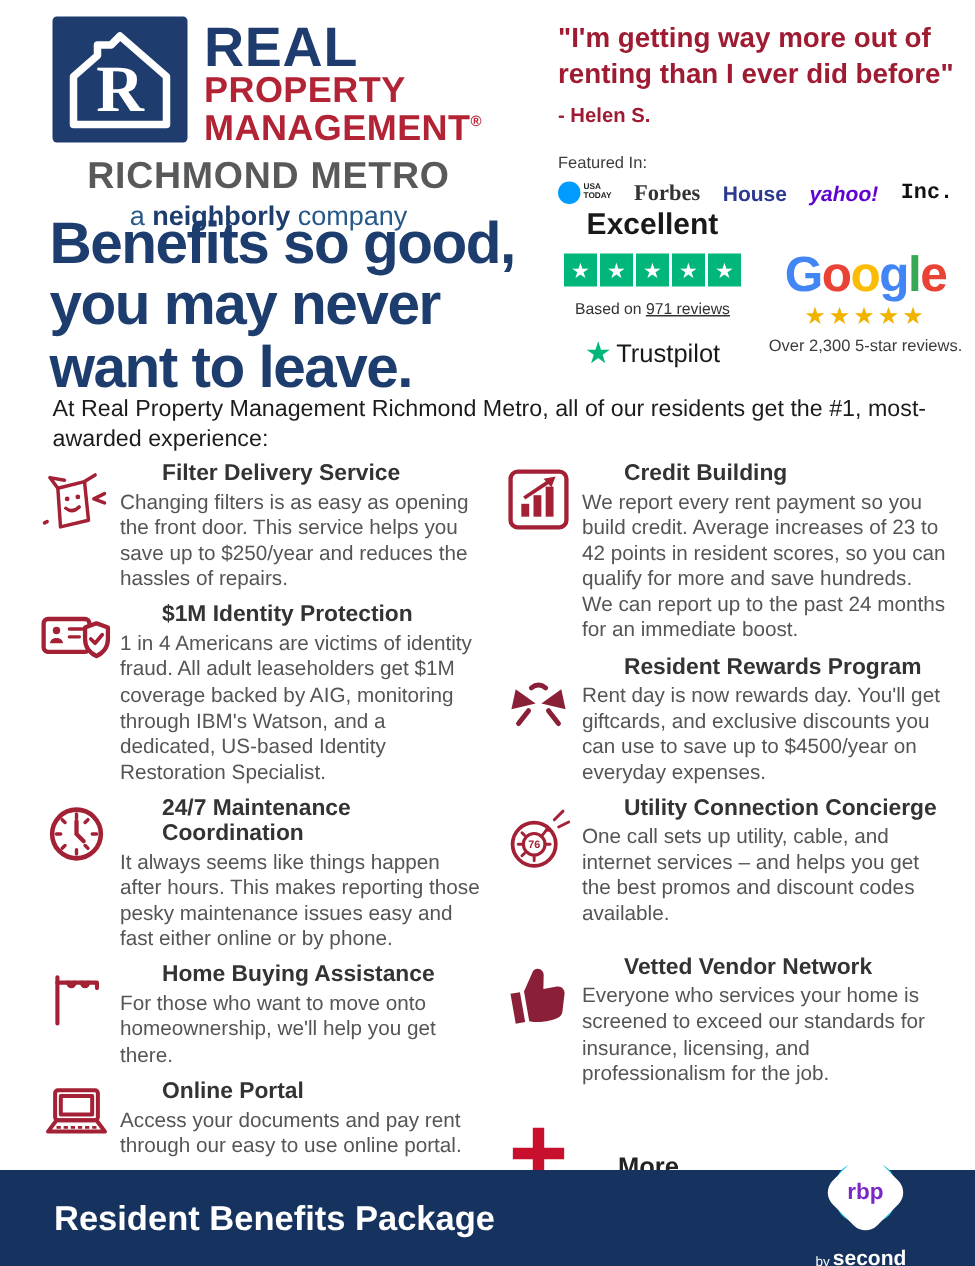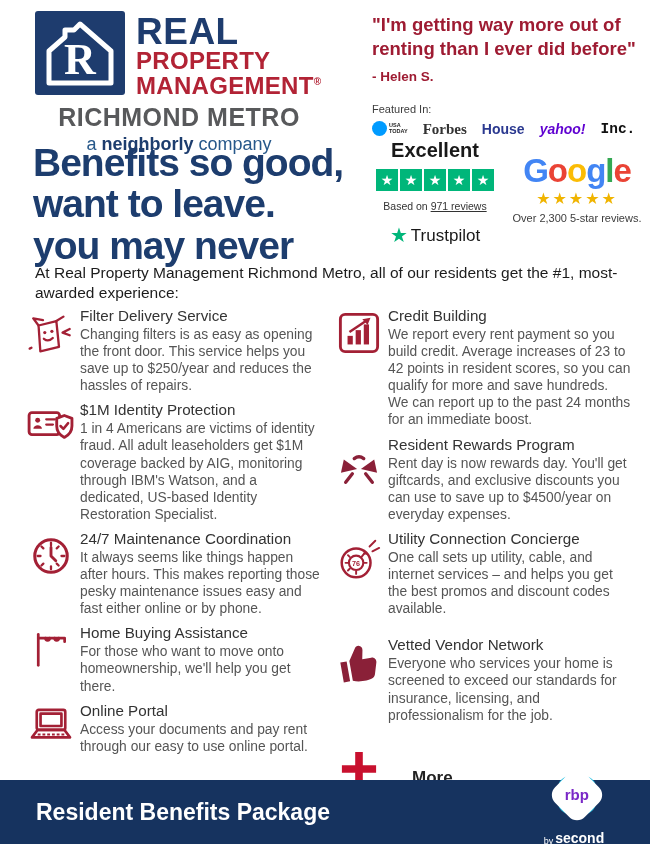--- a/index.html
+++ b/index.html
@@ -27,21 +27,21 @@
   .featured-row { display:flex; align-items:flex-start; gap:15px; margin-top:6px; }
   .usatoday { display:flex; align-items:center; gap:2px; }
   .usatoday-circle { width:15px; height:15px; border-radius:50%; background:#009bff; }
   .usatoday-text { font-size:5.5px; font-weight:bold; color:#222; line-height:1.1; }
   .logo-forbes { font-family:"Liberation Serif", serif; font-weight:bold; font-size:15px; color:#333; }
   .logo-house { font-weight:bold; font-size:14px; color:#2b3990; }
   .logo-yahoo { font-weight:bold; font-style:italic; font-size:14px; color:#5f01d1; }
   .logo-inc { font-family:Liberation Mono, monospace; font-weight:bold; font-size:14.5px; color:#111; }
 
   
-  .ratings { position:absolute; left:366px; top:139px; width:284px; display:flex; }
+  .ratings { position:absolute; left:366px; top:139px; width:284px; display:flex;align-items:center; }
   .tp-col { width:138px; text-align:center; }
   .tp-excellent { font-size:20px; font-weight:bold; color:#191919; }
   .tp-stars { display:flex; gap:2px; justify-content:center; margin-top:7px; }
   .tp-star-box { width:22px; height:22px; background:#00b67a; color:#fff; font-size:14px; line-height:22px; text-align:center; }
   .tp-basedon { font-size:10.5px; color:#333; margin-top:9px; }
   .tp-basedon .lnk { text-decoration:underline; }
   .tp-logo { margin-top:11px; font-size:17px; font-weight:normal; color:#191919; }
   .tp-logo .tp-star { color:#00b67a; font-size:20px; vertical-align:-1px; margin-right:3px; }
   .g-col { width:146px; text-align:center; margin-top:15px; }
   .g-word { font-size:33px; font-weight:bold; letter-spacing:-1px; line-height:1; }
@@ -53,21 +53,21 @@
   .headline { position:absolute; left:33px; top:142px; color:#1d3d6e; font-weight:bold; font-size:39px; line-height:1.06; letter-spacing:-1px; }
   .headline div { white-space:nowrap; }
   .intro { position:absolute; left:35px; top:263px; width:620px; font-size:15.5px; color:#1c1c1c; line-height:1.28; }
 
   
   .benefits { position:absolute; left:22px; top:307px; width:616px; display:flex; }
   .b-col { width:308px; display:flex; flex-direction:column; }
   .benefit { display:flex; margin-bottom:7px; }
   .b-icon { flex:0 0 58px; display:flex; justify-content:center; align-items:flex-start; padding-top:5px; }
   .b-text { flex:1; padding-right:6px; }
-  .b-title { font-size:15.2px; font-weight:normal; color:#333; margin-bottom:2px; }
+  .b-title { font-size:15.2px; font-weight:bold; color:#333; margin-bottom:2px;margin-left:28px; }
   .b-body { font-size:13.8px; color:#555; line-height:1.24; }
   .benefit-more { display:flex; align-items:flex-end; margin-top:14px; }
   .more-label { font-size:17px; font-weight:bold; color:#222; margin-left:24px; }
 
   
   .footer { position:absolute; left:0; bottom:0; width:650px; height:64px; background:#16335f; display:flex; align-items:center; }
   .footer-title { color:#fff; font-weight:bold; font-size:23px; margin-left:36px; flex:1; }
   .footer-brand { display:flex; align-items:center; margin-right:40px; gap:9px;flex-direction:column; }
   .rbp-badge { position:relative; width:56px; height:56px; }
   .rbp-petals { position:absolute; inset:9px; background:#29c1e3; border-radius:12px; }
@@ -150,22 +150,22 @@
       <div class="g-word">
         <span class="gl-blue">G</span><span class="gl-red">o</span><span class="gl-yellow">o</span><span class="gl-blue">g</span><span class="gl-green">l</span><span class="gl-red">e</span>
       </div>
       <div class="g-stars">★★★★★</div>
       <div class="g-caption">Over 2,300 5-star reviews.</div>
     </div>
   </div>
 
   <div class="headline">
     <div>Benefits so good,</div>
+    <div>you may never</div>
     <div>want to leave.</div>
-    <div>you may never</div>
   </div>
   <div class="intro">At Real Property Management Richmond Metro, all of our residents get the #1, most-awarded experience:</div>
 
   <div class="benefits">
 
     <div class="b-col">
 
       <div class="benefit">
         <div class="b-icon">
           <svg viewBox="0 0 54 48" width="48" height="43">

